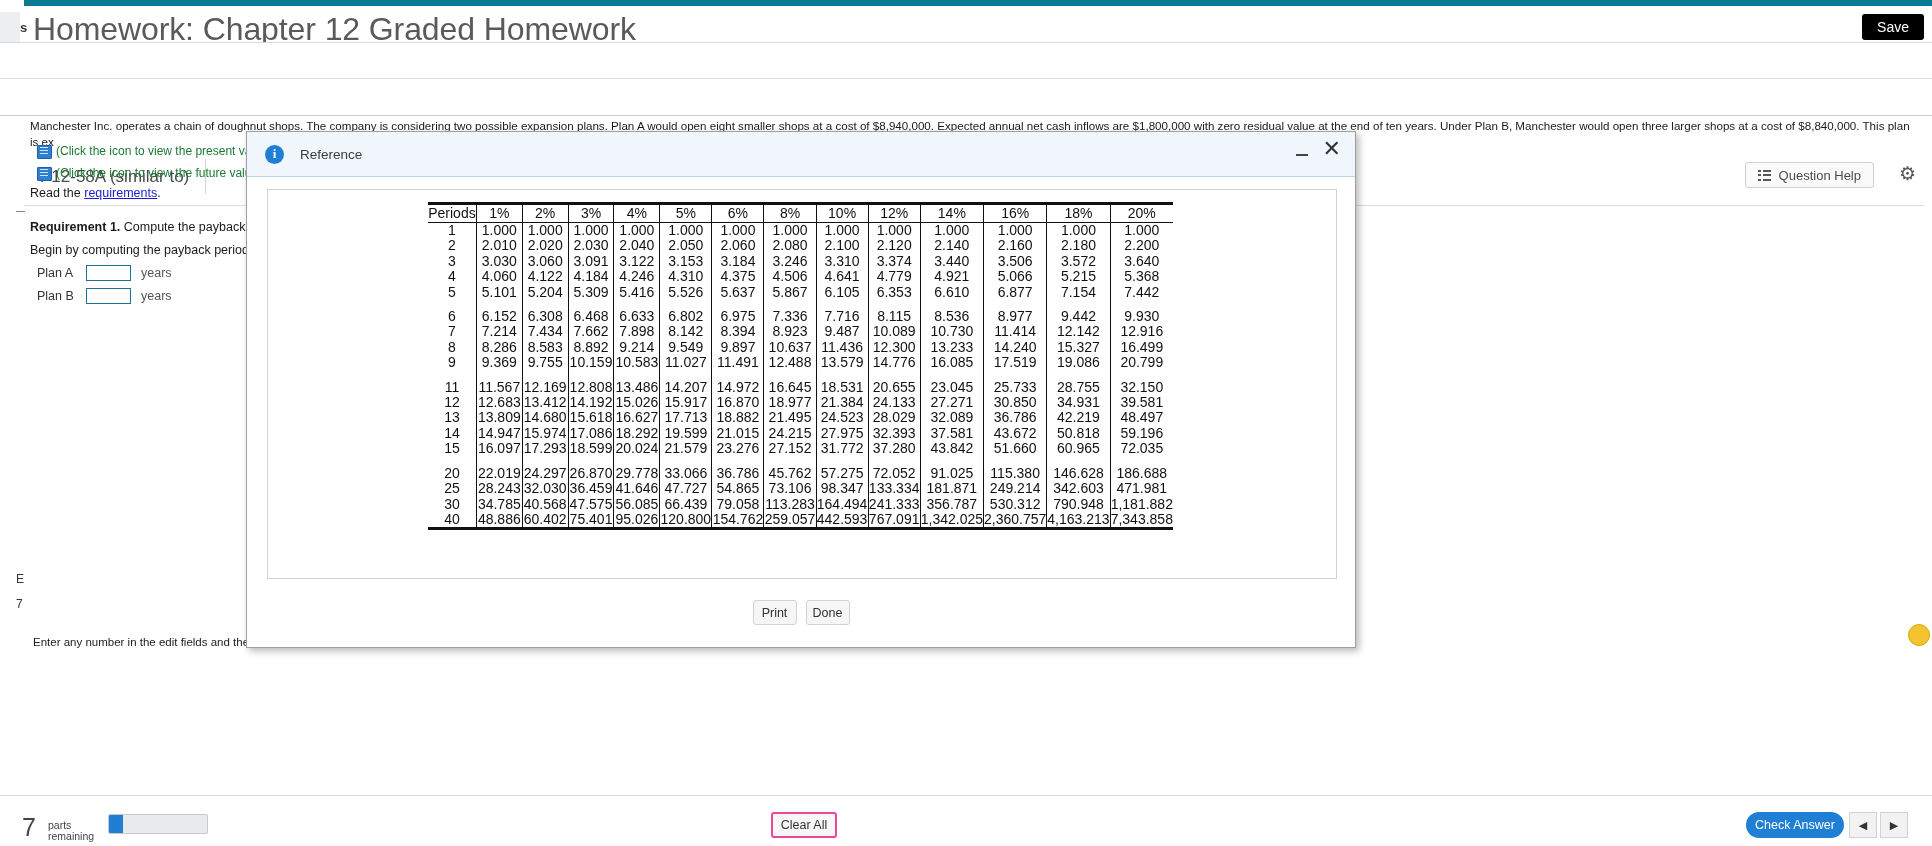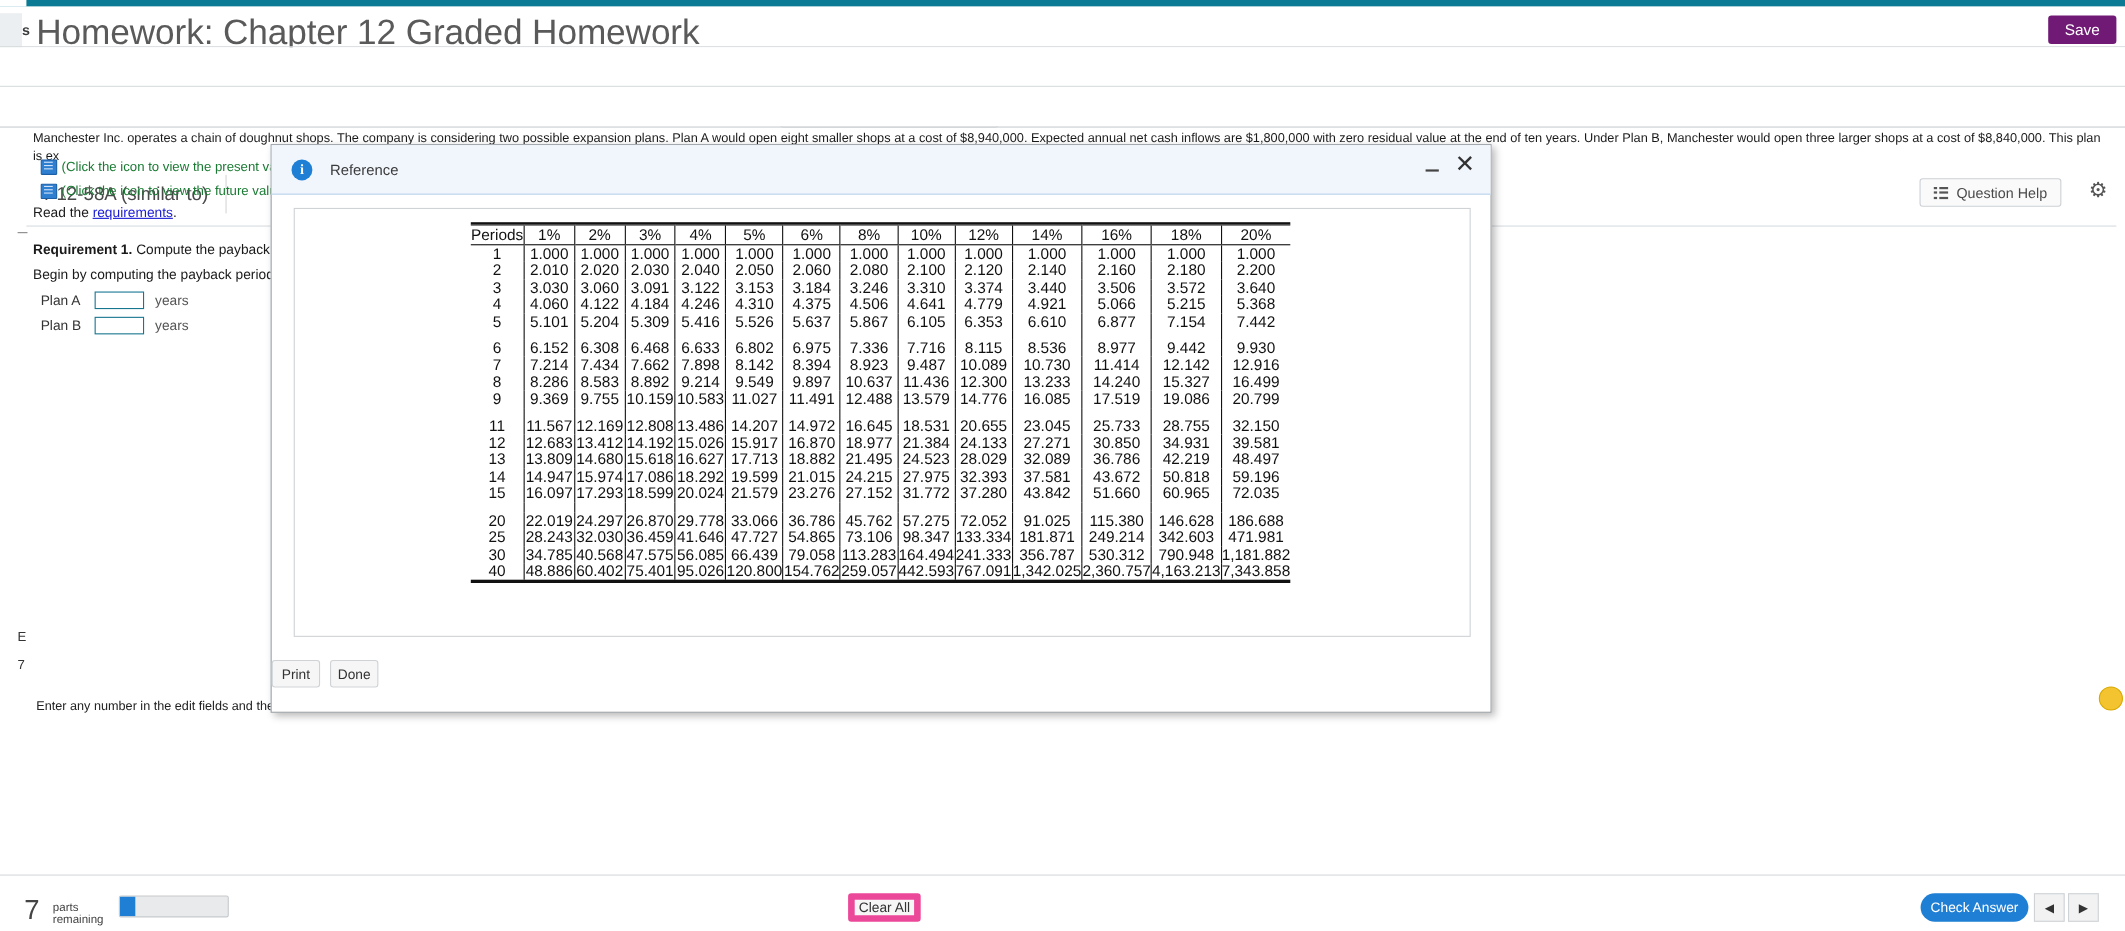--- a/index.html
+++ b/index.html
@@ -17,21 +17,21 @@
   .teal-bar-left { position:absolute; left:0; top:0; width:24px; height:6px; background:#ffffff; }
 
   
   .hdr1 { position:absolute; left:0; top:6px; width:1932px; height:36px; background:#fff; }
   .hdr1-rule { position:absolute; left:0; top:42px; width:1932px; height:1px; background:#d5dadd; }
   .hdr-s { position:absolute; left:20px; top:14px; font-size:13px; font-weight:bold; color:#3a3a3a; }
   .hw-title { position:absolute; left:33px; top:5px; font-size:32px; color:#5a5a5a; letter-spacing:-0.1px; white-space:nowrap; }
   .left-strip { position:absolute; left:0; top:6px; width:20px; height:36px; background:#eceff1; }
   .save-btn {
     position:absolute; right:8px; top:8px; height:26px; padding:0 15px;
-    background:#701a75; color:#fff; font-size:14px; border:none; border-radius:3px;
+    background:#000000; color:#fff; font-size:14px; border:none; border-radius:3px;
     cursor:pointer; line-height:26px;
   }
 
   
   .hdr2 { position:absolute; left:0; top:43px; width:1932px; height:35px; background:#fff; }
   .hdr2-rule { position:absolute; left:0; top:78px; width:1932px; height:1px; background:#d5dadd; }
   .score-f { position:absolute; left:18px; top:52px; font-size:15px; color:#555; }
   .score-txt { position:absolute; left:31px; top:52px; font-size:13px; color:#222; white-space:nowrap; }
   .score-txt b { font-weight:bold; }
   .hw-score { position:absolute; right:12px; top:52px; font-size:13px; color:#222; white-space:nowrap; }
@@ -91,21 +91,21 @@
   .enter-note { position:absolute; left:33px; top:636px; font-size:11.5px; color:#222; white-space:nowrap; }
 
   
   .bottom-rule { position:absolute; left:0; bottom:50px; width:1932px; height:1px; background:#d5dadd; }
   .parts-num { position:absolute; left:22px; bottom:6px; font-size:25px; color:#444; line-height:1; }
   .parts-lbl { position:absolute; left:48px; bottom:4px; font-size:10.5px; color:#444; line-height:11px; width:50px; }
   .progress-track { position:absolute; left:108px; bottom:12px; width:100px; height:20px; background:#e8eaec;
                     border:1px solid #c6cacd; border-radius:2px; overflow:hidden; }
   .progress-fill { height:100%; width:14px; background:#1e7fd4; }
   .clearall { position:absolute; left:771px; bottom:8px; width:66px; height:26px; background:#f6f6f6;
-              border:6px solid #ec4899; border-radius:3px; font-size:12.5px; color:#333; cursor:pointer; }
+              border:2px solid #ec4899; border-radius:3px; font-size:12.5px; color:#333; cursor:pointer; }
   .checkans { position:absolute; right:88px; bottom:8px; width:98px; height:26px; background:#1e7fd4;
               color:#fff; border:none; border-radius:13px; font-size:12.5px; cursor:pointer; }
   .navsq { position:absolute; bottom:8px; width:28px; height:26px; background:#f2f2f2; border:1px solid #cfd3d6;
            display:flex; align-items:center; justify-content:center; font-size:11px; color:#333; cursor:pointer; }
   .navsq.l { right:55px; } .navsq.r { right:24px; }
   .smiley { position:absolute; right:2px; bottom:200px; width:22px; height:22px; border-radius:50%;
             background:#f4c430; border:1px solid #d8a800; }
 
   
   .modal { position:absolute; left:246px; top:131px; width:1110px; height:517px; background:#fff;
@@ -131,21 +131,21 @@
   table.fv th, table.fv td { text-align:center; padding:0; height:15.4px; line-height:15.4px;
                              font-weight:normal; white-space:nowrap; }
   table.fv th { border-top:1.4px solid #111; border-bottom:1.4px solid #111; height:17px; line-height:17px; }
   table.fv th.pcol, table.fv td.pcol { width:50px; }
   table.fv th:not(:first-child), table.fv td:not(:first-child) { border-left:1px solid #111; width:54px; }
   tr.spacer td { height:9px; line-height:9px; border-left-color:#111; }
   tr.lastrow td { border-bottom:none; }
   .fv-botrule { width:745px; height:2.2px; background:#111; }
 
   
-  .modal-btns { position:absolute; left:0; top:468px; width:1108px; display:flex; justify-content:flex-start; gap:9px; }
+  .modal-btns { position:absolute; left:0; top:468px; width:1108px; display:flex; justify-content:center; gap:9px; }
   .mbtn { width:44px; height:25px; background:#f6f6f6; border:1px solid #cfd3d6; border-radius:3px;
           font-size:12.5px; color:#333; cursor:pointer; }
 </style>
 </head>
 <body>
 
 <div id="app">
 
   <div class="teal-bar"></div>
   <div class="teal-bar-left"></div>

